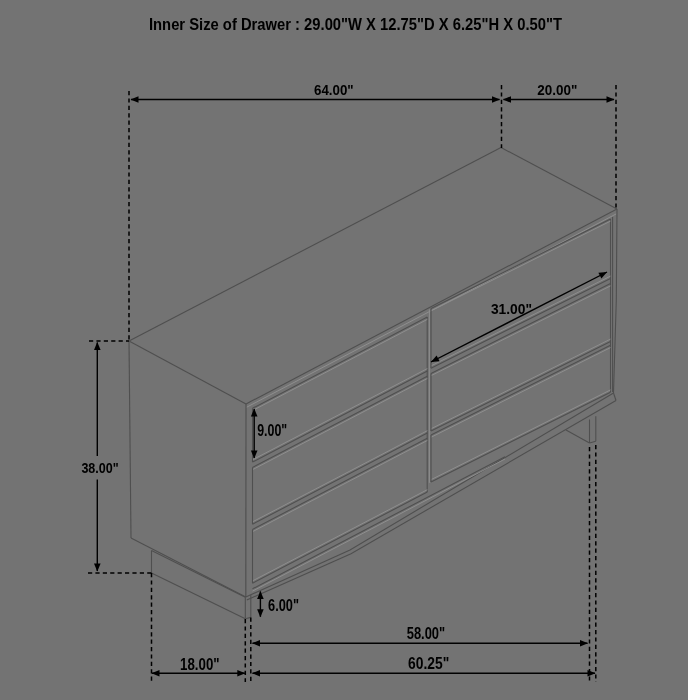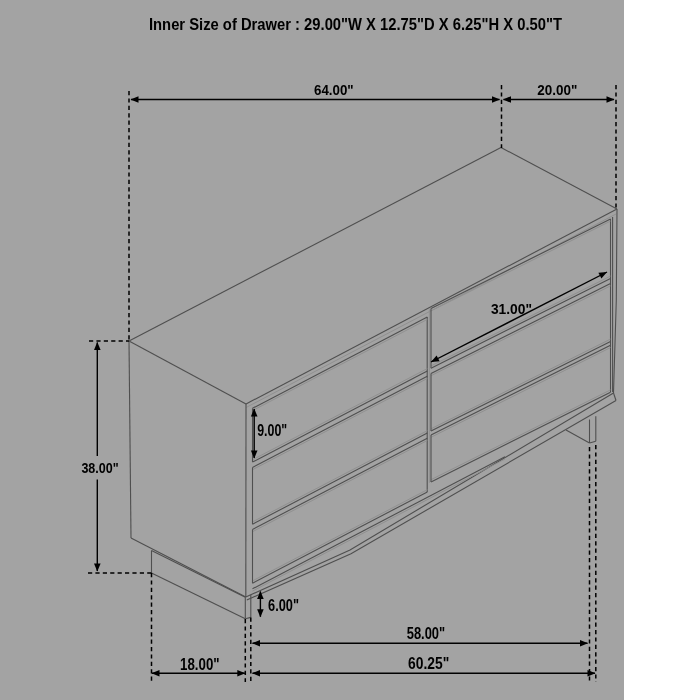--- a/index.html
+++ b/index.html
@@ -1,17 +1,17 @@
 <!DOCTYPE html>
 <html><head>
 <meta charset="utf-8">
 <title>Dresser Dimensions</title>
 <style>
 html,body{margin:0;padding:0;background:#ffffff;}
-.wrap{width:624px;height:700px;position:relative;background:#a3a3a3;}
+.wrap{width:688px;height:700px;position:relative;background:#737373;}
 svg{display:block;}
 .b{stroke:#4f4f4f;stroke-width:1.1;fill:none;}
 .bi{stroke:#8f8f8f;stroke-width:0.95;fill:none;}
 .d{stroke:#000000;stroke-width:1.5;fill:none;stroke-dasharray:4.2,3.2;}
 .dim{stroke:#000000;stroke-width:1.4;fill:none;}
 .ah{fill:#000000;stroke:none;}
 </style>
 </head>
 <body>
 <div class="wrap">

